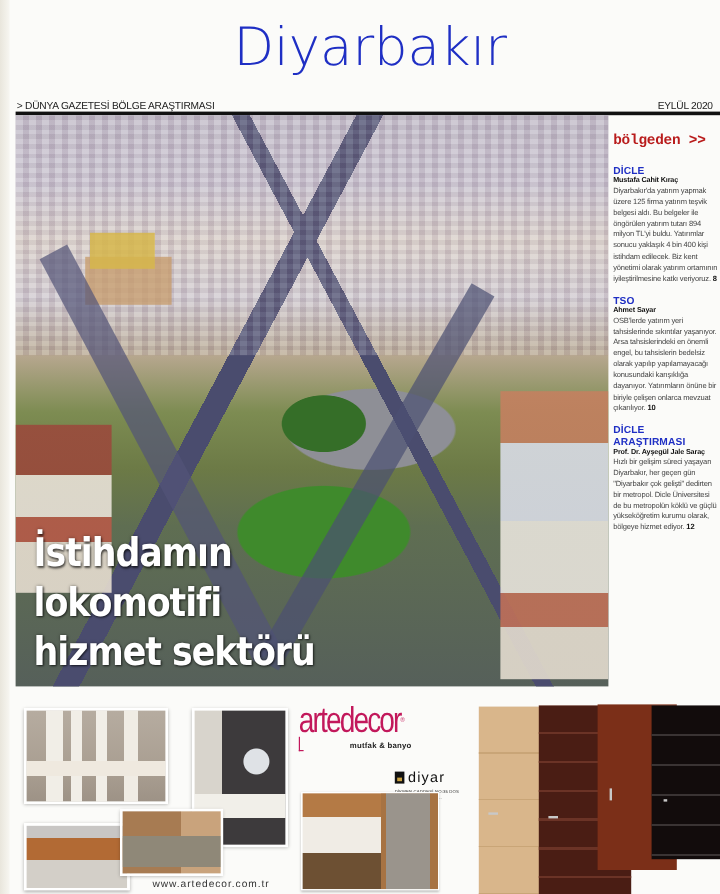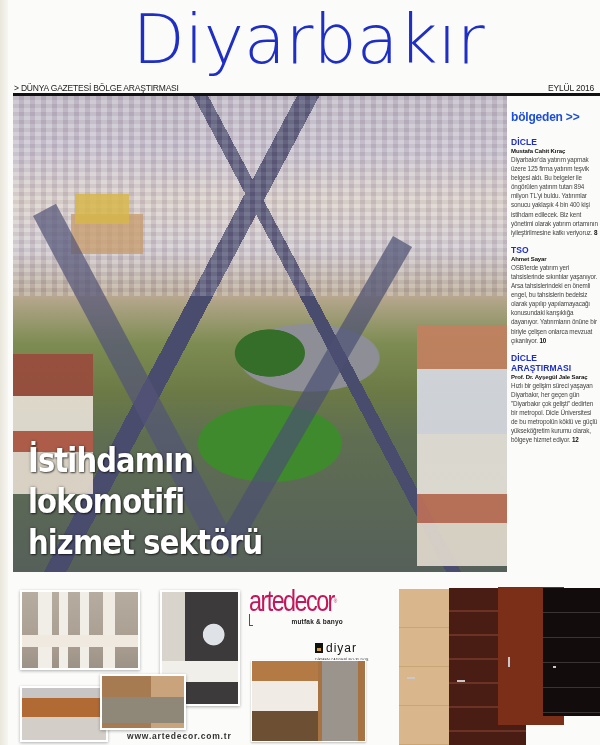--- a/index.html
+++ b/index.html
@@ -3,21 +3,21 @@
 <meta charset="utf-8">
 <style>
   * { box-sizing: border-box; margin: 0; padding: 0; }
   html, body { width: 600px; height: 745px; overflow: hidden; background: #fbfbf9; }
   body { position: relative; font-family: "Liberation Sans", sans-serif; color: #222; }
 
   .left-edge { position: absolute; left: 0; top: 0; width: 8px; height: 745px;
     background: linear-gradient(to right, #e9e6dc, #f7f6f1); }
 
   .masthead { position: absolute; left: 0; top: 0; width: 600px; height: 80px; text-align: center; }
-  .masthead h1 { font-family: "DejaVu Sans", sans-serif; font-weight: 200; font-size: 68px;
+  .masthead h1 { font-family: "DejaVu Sans", sans-serif; font-weight: 200; font-size: 44px;
     color: #1f2fc4; letter-spacing: 0px; line-height: 80px; padding-left: 17px;
     font-stretch: condensed; }
 
   .subhead { position: absolute; left: 14px; right: 6px; top: 80px; height: 13px;
     font-family: "Liberation Sans Narrow", "Liberation Sans", sans-serif; font-size: 8.5px;
     color: #222; display: flex; justify-content: space-between; align-items: flex-end;
     letter-spacing: -0.2px; }
   .rule { position: absolute; left: 13px; right: 0; top: 93px; height: 3px; background: #111; }
 
   
@@ -49,21 +49,21 @@
 
   .headline { position: absolute; left: 28px; top: 440px; width: 300px;
     font-family: "DejaVu Sans", sans-serif; font-weight: bold; font-size: 33px; line-height: 41px;
     color: #fff; letter-spacing: -1px; transform: scaleX(0.88); transform-origin: left top;
     text-shadow: 1px 1px 2px rgba(0,0,0,0.6), 0 0 3px rgba(0,0,0,0.4); }
   .headline div { white-space: nowrap; }
 
   
   .sidebar { position: absolute; left: 511px; top: 110px; width: 88px;
     font-family: "Liberation Sans", sans-serif; }
-  .sidebar .sb-title { font-weight: bold; font-size: 12px; color: #1d4ed8; margin-bottom: 13px; letter-spacing: -0.2px; }
+  .sidebar .sb-title { font-weight: bold; font-size: 12px; color: #b91c1c; margin-bottom: 13px; letter-spacing: -0.2px; font-family: Liberation Mono, monospace; }
   .sidebar .sec { margin-bottom: 8px; }
   .sidebar .sec-title { font-weight: bold; font-size: 8.5px; color: #1f2fc4; line-height: 10px; letter-spacing: 0.1px; }
   .sidebar .sec-author { font-weight: bold; font-size: 6px; color: #111; line-height: 8px; letter-spacing: -0.1px; }
   .sidebar .sec-body { font-size: 6.3px; line-height: 9.1px; color: #444; letter-spacing: -0.15px; }
   .sidebar .page-num { font-weight: bold; color: #111; }
 
   
   .ad { position: absolute; left: 0; top: 578px; width: 600px; height: 167px; }
   .photo-card { position: absolute; border: 2px solid #fff; box-shadow: 0 1px 3px rgba(0,0,0,0.3); }
   .card1 { left: 20px; top: 12px; width: 120px; height: 80px;
@@ -75,29 +75,29 @@
     background:
       radial-gradient(circle at 68% 38%, #dfe2e6 0 12%, transparent 13%),
       linear-gradient(to bottom, transparent 62%, #f1efe9 62% 80%, transparent 80%),
       linear-gradient(to right, #d8d4cc 0 30%, #3d3a3c 30%); }
   .card3 { left: 20px; top: 108px; width: 88px; height: 56px;
     background: linear-gradient(to bottom, #c8c6c4 0 20%, #b26a34 20% 55%, #d3cfc8 55%); }
   .card4 { left: 100px; top: 96px; width: 86px; height: 56px;
     background:
       linear-gradient(to bottom, transparent 40%, #8f8878 40% 90%, transparent 90%),
       linear-gradient(to right, #a77b52 0 60%, #c9a37c 60%); }
-  .ad-url { position: absolute; left: 127px; top: 153px; font-size: 8.5px; color: #333; letter-spacing: 0.8px; font-weight: bold; }
+  .ad-url { position: absolute; left: 127px; top: 153px; font-size: 8.5px; color: #333; letter-spacing: 0.8px; }
 
   .brand { position: absolute; left: 249px; top: 8px; width: 100px; }
   .brand-logo { font-family: "Liberation Sans", sans-serif; font-weight: normal; font-size: 30px;
     color: #c2185b; letter-spacing: -2px; line-height: 30px; transform: scaleX(0.78); transform-origin: left; white-space: nowrap; }
   .brand-reg { font-size: 6px; vertical-align: top; color: #c2185b; }
   .brand-tag { font-size: 6.5px; color: #222; text-align: right; margin-top: 2px; padding-right: 6px; font-weight: bold; letter-spacing: 0.2px; }
   .brand-line { position: absolute; left: 249px; top: 36px; width: 4px; height: 12px; border-left: 1px solid #c2185b; border-bottom: 1px solid #c2185b; }
-  .dealer { position: absolute; left: 315px; top: 63px; width: 60px; }
+  .dealer { position: absolute; left: 329px; top: 63px; width: 60px; }
   .dealer-logo { display: flex; align-items: center; gap: 3px; font-size: 12px; font-weight: normal; color: #111; letter-spacing: 1px; }
   .dealer-sq { width: 8px; height: 10px; background: #111; position: relative; }
   .dealer-sq::after { content: ""; position: absolute; left: 2px; top: 5px; width: 4px; height: 3px; background: #c8a040; }
   .dealer-addr { font-size: 3.6px; line-height: 5px; color: #333; margin-top: 3px; letter-spacing: 0.1px; }
   .kitchen { position: absolute; left: 251px; top: 82px; width: 115px; height: 82px; border: 1px solid #fff; box-shadow: 0 1px 2px rgba(0,0,0,0.25);
     background:
       linear-gradient(to right, transparent 58%, #a77343 58% 62%, #9a948c 62% 94%, #a77343 94%),
       linear-gradient(to bottom, #b47a45 0 25%, #f0ece5 25% 62%, #6d5033 62%); }
 
   .doors { position: absolute; left: 390px; top: 7px; width: 210px; height: 160px; }
@@ -115,21 +115,21 @@
 <body>
 
 <div class="left-edge"></div>
 
 <header class="masthead">
   <h1>Diyarbakır</h1>
 </header>
 
 <div class="subhead">
   <span>&gt; DÜNYA GAZETESİ BÖLGE ARAŞTIRMASI</span>
-  <span>EYLÜL 2016</span>
+  <span>EYLÜL 2020</span>
 </div>
 <div class="rule"></div>
 
 <section class="photo">
   <div class="city"></div>
   <div class="bldg-orange"></div>
   <div class="bldg-yellow"></div>
   <div class="road-left"></div>
   <div class="road-right"></div>
   <div class="bldg-left"></div>

